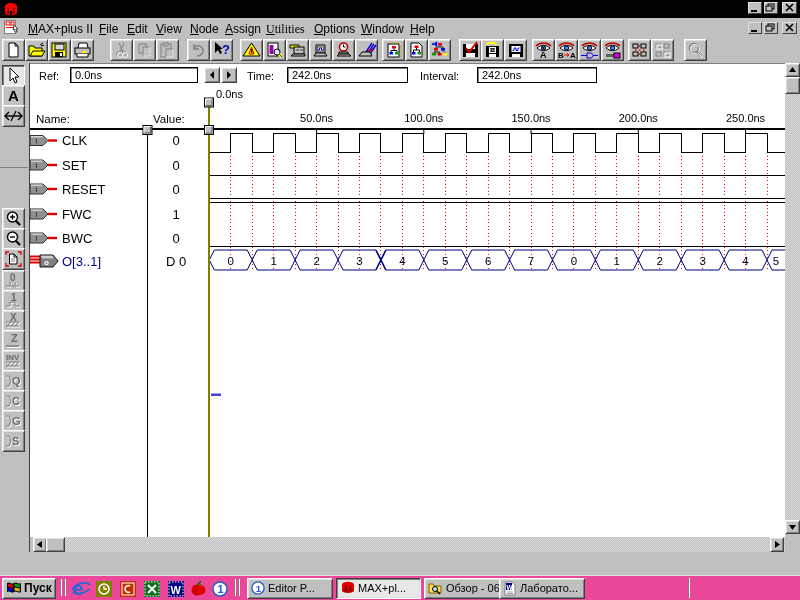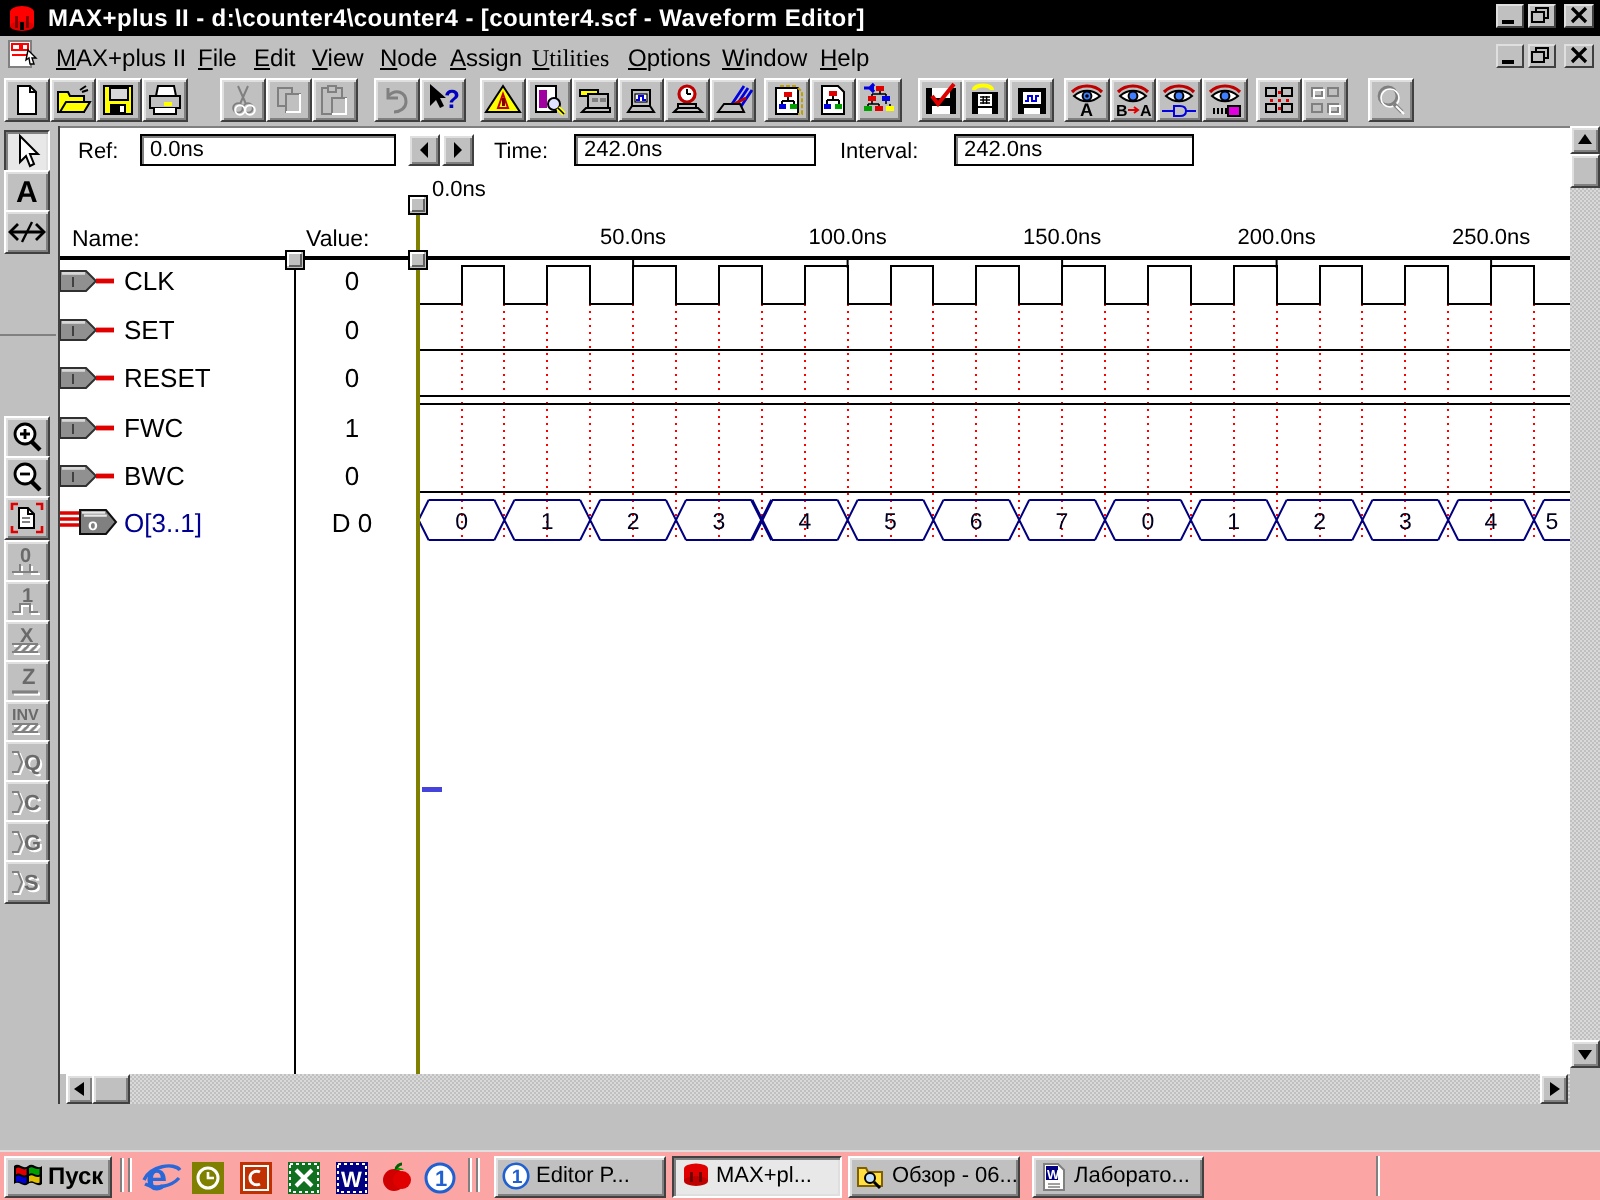--- a/index.html
+++ b/index.html
@@ -27,21 +27,20 @@
 
 <div class="abs" style="left:0;top:0;width:800px;height:18px;background:#000000;">
   <svg class="abs" style="left:4px;top:2px;" width="14" height="14" viewBox="0 0 14 14">
     <ellipse cx="7" cy="4" rx="6" ry="3" fill="#ff0000"></ellipse>
     <rect x="1" y="4" width="12" height="7" fill="#ff0000"></rect>
     <ellipse cx="7" cy="11" rx="6" ry="2.5" fill="#e00000"></ellipse>
     <rect x="3.5" y="6" width="1.5" height="6" fill="#800000"></rect>
     <rect x="9" y="6" width="1.5" height="6" fill="#800000"></rect>
     <rect x="6" y="9" width="2" height="4" fill="#000"></rect>
   </svg>
-  <div class="abs" style="left:24px;top:2px;font-size:12px;font-weight:bold;color:#fff;letter-spacing:0.2px;">MAX+plus II - d:\counter4\counter4 - [counter4.scf - Waveform Editor]</div>
 
   <div class="abs raised2" style="left:748px;top:2px;width:12px;height:10px;">
       <svg width="12" height="10">
         <rect x="2" y="7" width="6" height="2" fill="#000"></rect>
       </svg>
     </div>
   <div class="abs raised2" style="left:764px;top:2px;width:12px;height:10px;">
       <svg width="12" height="10">
         <rect x="3" y="1" width="6" height="5" fill="none" stroke="#000"></rect>
         <rect x="1" y="3" width="6" height="5" fill="#c0c0c0" stroke="#000"></rect>
@@ -631,21 +630,21 @@
   <div class="abs raised" style="left:13px;top:0;width:17px;height:13px;background:#c0c0c0;"></div>
   <div class="abs raised" style="left:737px;top:0;width:12px;height:13px;">
       <svg width="12" height="13">
         <path d="M4 3 L4 10 L9 6.5 Z" fill="#000"></path>
       </svg>
     </div>
 </div>
 
 <div class="abs" style="left:0;top:552px;width:800px;height:23px;background:#c0c0c0;"></div>
 
-<div class="abs" style="left:0;top:575px;width:800px;height:25px;background:#fca5a5;border-top:1px solid #dfdfdf;" id="taskbar">
+<div class="abs" style="left:0;top:575px;width:800px;height:25px;background:#ec4899;border-top:1px solid #dfdfdf;" id="taskbar">
 
   <div class="raised" style="position:absolute;left:2px;top:2px;width:52px;height:19px;">
     <svg style="position:absolute;left:2px;top:1px;" width="18" height="16" viewBox="0 0 18 16">
       <path d="M2 3 C4.5 1 6.5 5 9 3 C11.5 1 13.5 5 16 3 L16 12 C13.5 14 11.5 10 9 12 C6.5 14 4.5 10 2 12 Z" fill="#000"></path>
       <path d="M3 4.2 C5 2.8 6 5.6 8.3 4.4 L8.3 7.4 C6 8.6 5 5.8 3 7.2 Z" fill="#e00000"></path>
       <path d="M9.5 4 C11.5 2.6 12.8 5.4 14.8 4.2 L14.8 7.2 C12.8 8.4 11.5 5.6 9.5 7 Z" fill="#00a000"></path>
       <path d="M3 8.2 C5 6.8 6 9.6 8.3 8.4 L8.3 11.4 C6 12.6 5 9.8 3 11.2 Z" fill="#0000d0"></path>
       <path d="M9.5 8 C11.5 6.6 12.8 9.4 14.8 8.2 L14.8 11.2 C12.8 12.4 11.5 9.6 9.5 11 Z" fill="#e0c000"></path>
     </svg>
     <span style="position:absolute;left:21px;top:2px;font-size:12px;font-weight:bold;">Пуск</span>
@@ -710,21 +709,21 @@
     <span style="position:absolute;left:21px;top:3px;font-size:11px;font-weight:normal;">MAX+pl...</span>
   </div>
   <div class="raised" style="position:absolute;left:424px;top:2px;width:84px;height:19px;">
     <svg style="position:absolute;left:3px;top:2px;" width="15" height="14" viewBox="0 0 15 14">
         <path d="M1 12 L1 3 L5 3 L6 5 L13 5 L13 12 Z" fill="#ffe040" stroke="#806000"></path>
         <circle cx="7" cy="8" r="2.5" fill="#c0e0ff" stroke="#000"></circle>
         <path d="M9 10 L12 13" stroke="#000" stroke-width="1.5"></path>
       </svg>
     <span style="position:absolute;left:21px;top:3px;font-size:11px;">Обзор - 06...</span>
   </div>
-  <div class="raised" style="position:absolute;left:516px;top:2px;width:84px;height:19px;text-align:center;">
+  <div class="raised" style="position:absolute;left:499px;top:2px;width:84px;height:19px;text-align:center;">
     <svg style="position:absolute;left:3px;top:1.5px;" width="14" height="15" viewBox="0 0 14 15">
         <path d="M2 1 L9 1 L12 4 L12 14 L2 14 Z" fill="#fff" stroke="#808080"></path>
         <rect x="3" y="2" width="6" height="7" fill="#000080"></rect>
         <text x="3.5" y="8.5" font-size="6.5" font-weight="bold" fill="#fff">W</text>
         <path d="M4 11 L10 11 M4 12.5 L10 12.5" stroke="#a0a0a0"></path>
       </svg>
     <span style="position:absolute;left:20px;top:3px;font-size:11px;">Лаборато...</span>
   </div>
 
   <div style="position:absolute;left:688px;top:2px;width:1px;height:20px;background:#808080;border-right:1px solid #fff;"></div>

